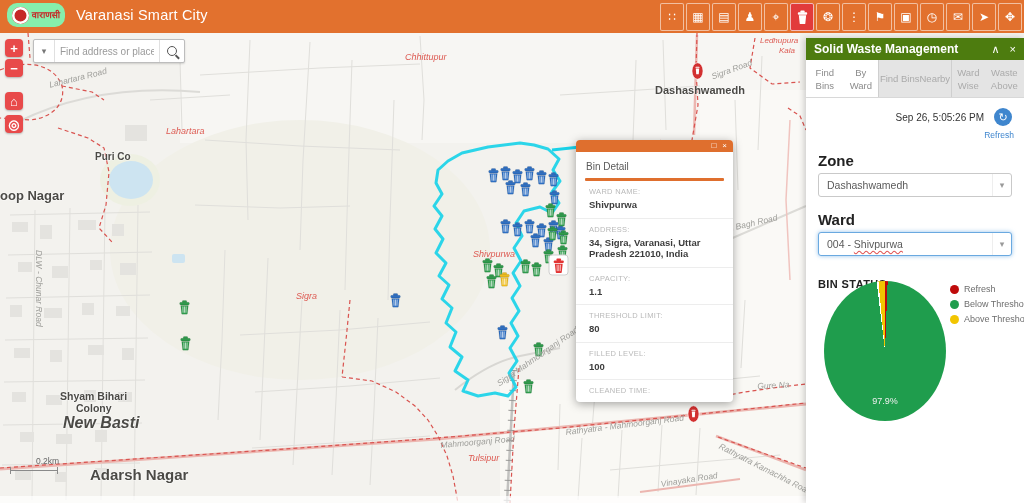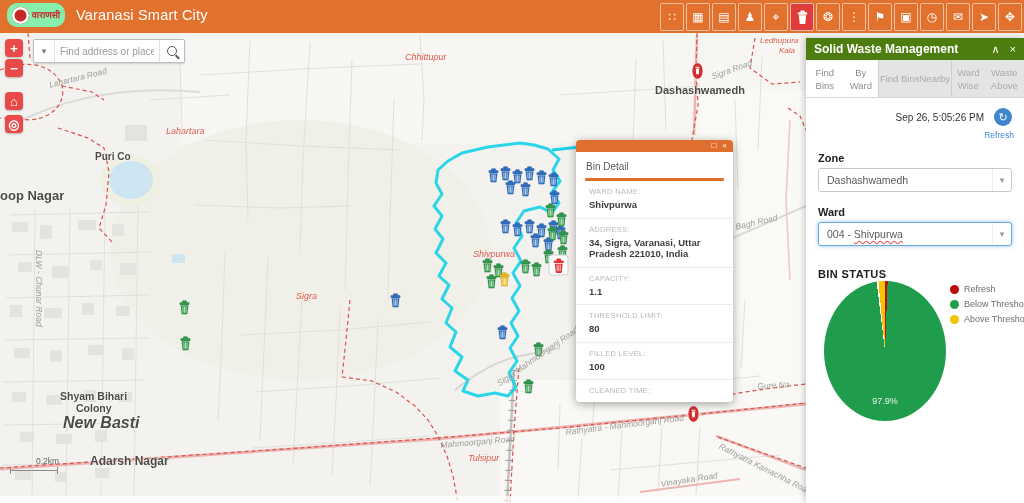--- a/index.html
+++ b/index.html
@@ -63,21 +63,21 @@
   .tabs{display:flex;height:37px;border-bottom:1px solid #d8d8d8;}
   .tab{flex:1;background:#e4e4e4;border-right:1px solid #cfcfcf;display:flex;flex-direction:row;
        align-items:center;justify-content:center;font-size:9.5px;color:#ababab;line-height:13px;cursor:pointer;text-align:center;}
   .tab:last-child{border-right:0;}
   .tab.active{background:#fff;color:#8b8b8b;}
   .ts-row{position:relative;height:40px;margin-top:8px;}
   .ts-text{position:absolute;right:40px;top:6px;font-size:10px;color:#333;}
   .refresh-btn{position:absolute;right:12px;top:2px;width:18px;height:18px;border-radius:50%;background:#3f86ce;
                color:#fff;font-size:11px;display:flex;align-items:center;justify-content:center;cursor:pointer;}
   .refresh-lbl{position:absolute;right:10px;top:24px;font-size:8.5px;color:#3f86ce;cursor:pointer;}
-  .fld-lbl{margin:6px 12px 0 12px;font-size:11px;font-weight:bold;color:#222;}
+  .fld-lbl{margin:6px 12px 0 12px;font-size:15px;font-weight:bold;color:#222;}
   .selbox{position:relative;margin:4px 12px 0 12px;height:22px;border:1px solid #c9c9c9;border-radius:3px;background:#fff;
           display:flex;align-items:center;cursor:pointer;}
   .selbox .val{flex:1;font-size:10.5px;color:#5a5a5a;padding-left:8px;}
   .selbox .chev{width:18px;height:100%;display:flex;align-items:center;justify-content:center;color:#9a9a9a;font-size:9px;border-left:1px solid #eee;}
   .selbox.focus{border:1.5px solid #6aa9e0;box-shadow:0 0 4px rgba(90,160,225,.65);}
   .wavy{text-decoration:underline wavy #e05252;text-underline-offset:2px;}
   .chart-ttl{margin:22px 12px 0 12px;font-size:11px;font-weight:bold;color:#222;letter-spacing:.4px;}
   .pie{position:absolute;left:18px;top:243px;width:122px;height:140px;border-radius:50%;}
   .pie-lbl{position:absolute;left:18px;top:358px;width:122px;text-align:center;font-size:9px;color:#efefef;z-index:2;}
   .legend{position:absolute;left:144px;top:246px;}
@@ -281,21 +281,21 @@
       <div class="mlabel lbl-red" style="left: 296px; top: 291px; font-size: 9px;">Sigra</div>
       <div class="mlabel lbl-red" style="left: 468px; top: 453px; font-size: 9px;">Tulsipur</div>
       <div class="mlabel lbl-red" style="left: 760px; top: 36px; font-size: 8px;">Ledhupura</div>
       <div class="mlabel lbl-red" style="left: 779px; top: 46px; font-size: 8px;">Kala</div>
       <div class="mlabel lbl-dark" style="left: 655px; top: 84px; font-size: 11px;">Dashashwamedh</div>
       <div class="mlabel lbl-dark" style="left: 95px; top: 151px; font-size: 10px;">Puri Co</div>
       <div class="mlabel lbl-dark" style="left: 0px; top: 188px; font-size: 13px;">oop Nagar</div>
       <div class="mlabel lbl-dark" style="left: 60px; top: 390px; font-size: 10.5px;">Shyam Bihari</div>
       <div class="mlabel lbl-dark" style="left: 76px; top: 402px; font-size: 10.5px;">Colony</div>
       <div class="mlabel lbl-dark" style="left: 63px; top: 414px; font-size: 16px; font-style: italic;">New Basti</div>
-      <div class="mlabel lbl-dark" style="left: 90px; top: 454px; font-size: 12px; text-align: right;">Adarsh Nagar</div>
+      <div class="mlabel lbl-dark" style="left: 90px; top: 466px; font-size: 15px; text-align: right;">Adarsh Nagar</div>
       <div class="mlabel lbl-road" style="left: 48px; top: 80px; font-size: 8.5px; transform: rotate(-14deg);">Lahartara Road</div>
       <div class="mlabel lbl-road" style="left: 710px; top: 72px; font-size: 8.5px; transform: rotate(-20deg);">Sigra Road</div>
       <div class="mlabel lbl-road" style="left: 700px; top: 230px; font-size: 8.5px; transform: rotate(-13deg);">Siddhgiri Bagh Road</div>
       <div class="mlabel lbl-road" style="left: 440px; top: 440px; font-size: 8.5px; transform: rotate(-5deg);">Mahmoorganj Road</div>
       <div class="mlabel lbl-road" style="left: 565px; top: 427px; font-size: 8.5px; transform: rotate(-7deg);">Rathyatra - Mahmoorganj Road</div>
       <div class="mlabel lbl-road" style="left: 722px; top: 441px; font-size: 8.5px; transform: rotate(27deg);">Rathyatra Kamachha Road</div>
       <div class="mlabel lbl-road" style="left: 660px; top: 479px; font-size: 8.5px; transform: rotate(-9deg);">Vinayaka Road</div>
       <div class="mlabel lbl-road" style="left: 757px; top: 381px; font-size: 8.5px; transform: rotate(-3deg);">Gure Na</div>
       <div class="mlabel lbl-road" style="left: 495px; top: 380px; font-size: 8.5px; transform: rotate(-35deg);">Sigra Mahmoorganj Road</div>
       <div class="mlabel lbl-road" style="left: 44px; top: 250px; font-size: 8.5px; transform: rotate(90deg);">DLW - Chunar Road</div>

